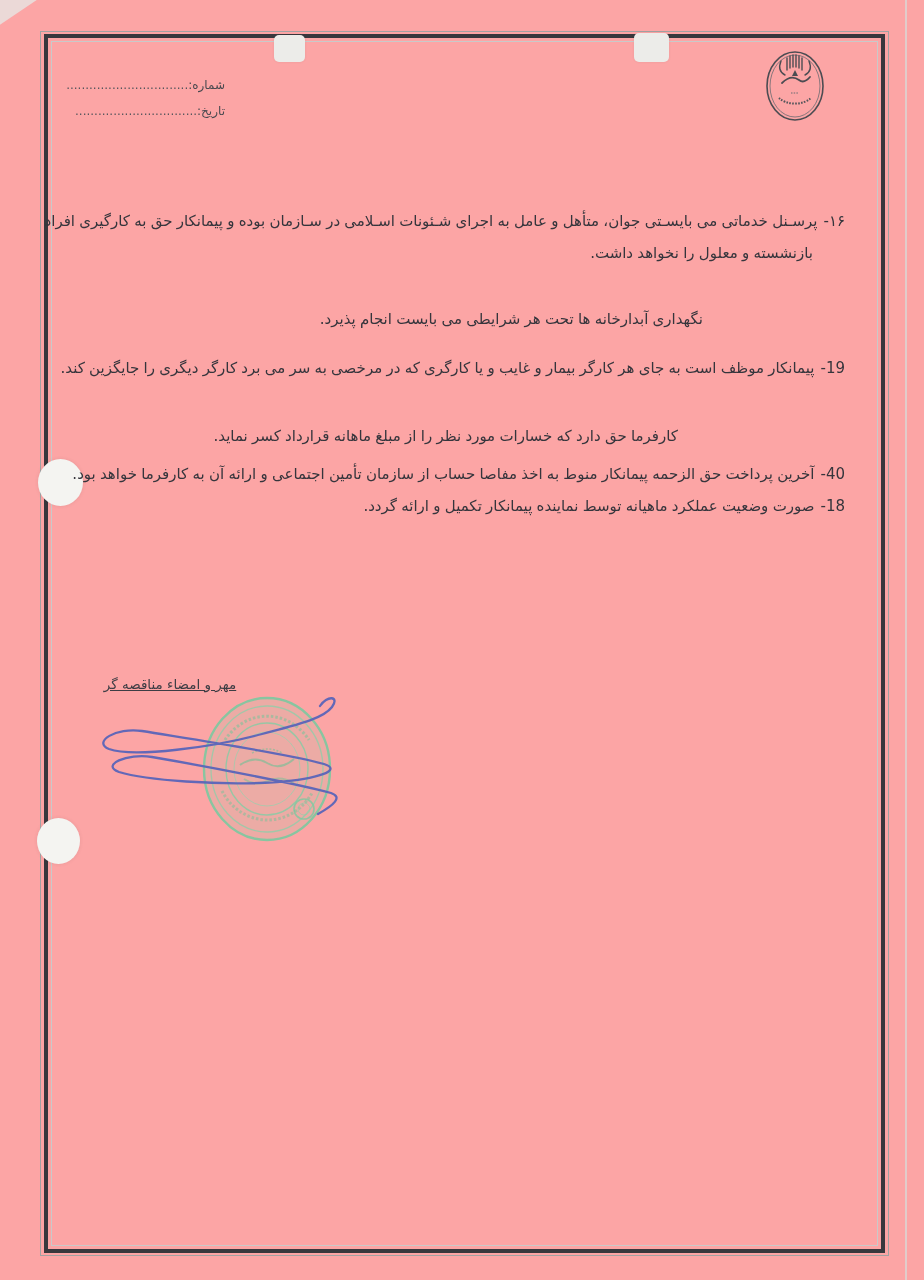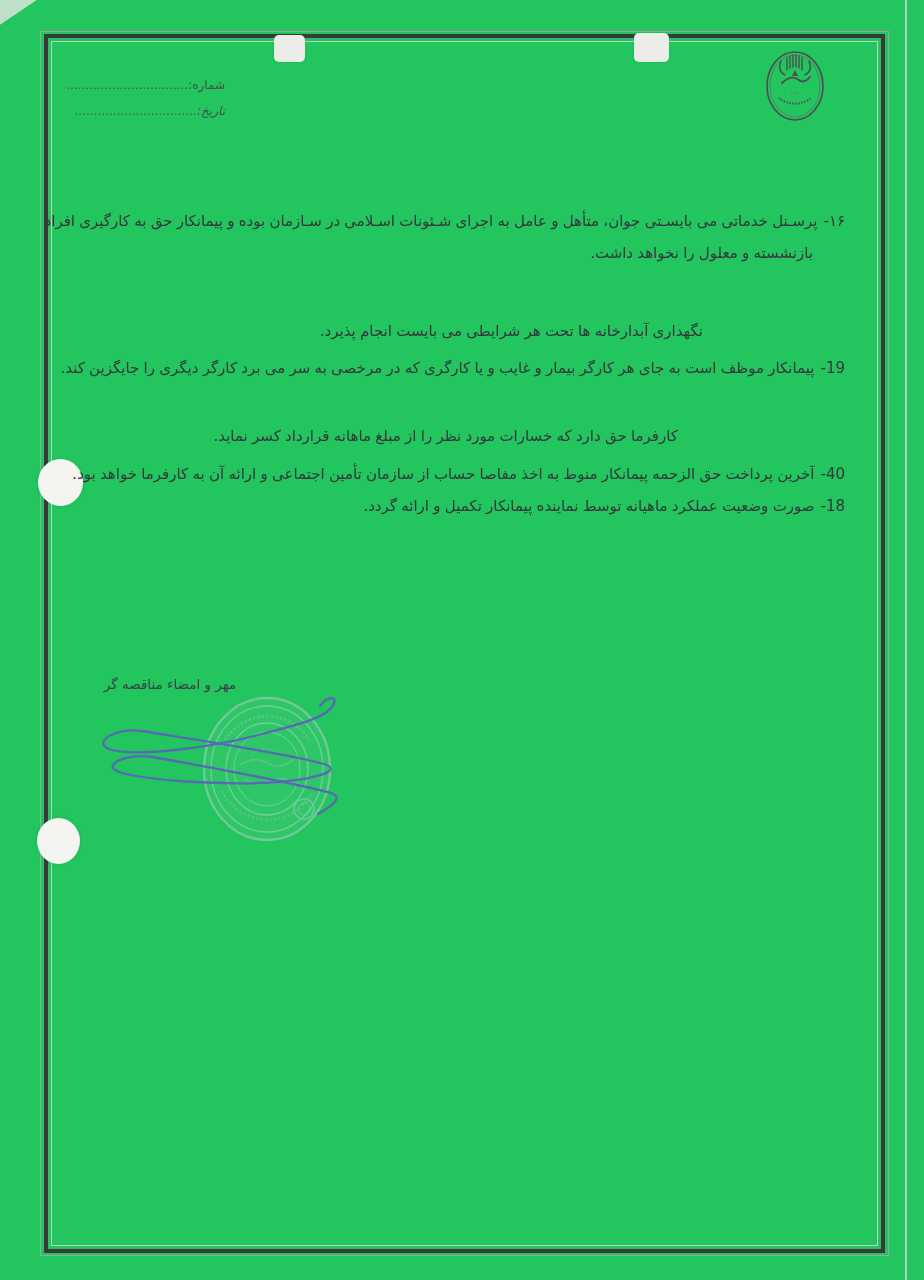--- a/index.html
+++ b/index.html
@@ -1,16 +1,16 @@
 <!DOCTYPE html>
 <html lang="fa"><head>
 <meta charset="utf-8">
 <style>
   html,body{margin:0;padding:0;background:#fff;}
-  .page{position:relative;width:924px;height:1280px;background:#22c55e;overflow:hidden;
+  .page{position:relative;width:924px;height:1280px;background:#fca5a5;overflow:hidden;
         font-family:"DejaVu Sans",sans-serif;color:#3b3b42;}
   
   .corner-smudge{position:absolute;left:-14px;top:-12px;width:52px;height:26px;
         background:#e6e6e3;transform:rotate(-34deg);opacity:.8;}
   .edge-line{position:absolute;left:905px;top:0;width:2px;height:1280px;background:#dadad7;opacity:.75;}
   
   .frame-outer{position:absolute;left:40px;top:31px;width:849px;height:1225px;
         border:1px solid #a2a2a2;box-sizing:border-box;}
   .frame-thick{position:absolute;left:44px;top:34px;width:841px;height:1219px;
         border:4px solid #38383d;box-sizing:border-box;}
@@ -21,30 +21,30 @@
   .tab1{left:274px;top:35px;width:31px;height:27px;}
   .tab2{left:634px;top:33px;width:35px;height:29px;}
   .punch{position:absolute;background:#f4f4f1;border-radius:50%;box-shadow:0 0 4px rgba(0,0,0,.08);z-index:5;}
   .punch1{left:38px;top:459px;width:45px;height:47px;}
   .punch2{left:37px;top:818px;width:43px;height:46px;}
   
   .logo{position:absolute;left:765px;top:50px;z-index:6;}
   .hdr-row{position:absolute;left:75px;width:150px;direction:rtl;text-align:right;
         font-size:12px;color:#4a4a50;white-space:nowrap;z-index:6;}
   .hdr-number{top:78px;}
-  .hdr-date{top:104px;font-style:italic;}
+  .hdr-date{top:104px;}
   .hdr-row .dots{letter-spacing:.5px;color:#55555b;}
   
   .clauses{position:absolute;left:78px;top:0;width:767px;height:560px;z-index:6;}
   .clause-line{position:absolute;right:0;direction:rtl;text-align:right;white-space:nowrap;
         font-size:15px;line-height:22px;color:#35353c;word-spacing:-0.5px;box-sizing:border-box;}
   .clause-num{display:inline-block;margin-left:6px;}
   
   .sig-label{position:absolute;left:90px;top:676px;width:160px;direction:rtl;text-align:center;
-        font-size:13.5px;color:#3d3d44;z-index:7;white-space:nowrap;}
+        font-size:13.5px;color:#3d3d44;z-index:7;white-space:nowrap;text-decoration:underline;}
   .stamp{position:absolute;left:200px;top:695px;z-index:6;}
   .signature{position:absolute;left:82px;top:692px;z-index:8;}
 </style>
 </head>
 <body>
 
 <div class="page">
 
   <div class="corner-smudge"></div>
   <div class="edge-line"></div>
@@ -82,21 +82,21 @@
   <div class="hdr-row hdr-number">
     <span>شماره:</span><span class="dots">................................</span>
   </div>
   <div class="hdr-row hdr-date">
     <span>تاریخ:</span><span class="dots">................................</span>
   </div>
 
   <div class="clauses">
       <div class="clause-line" style="top: 210px; padding-right: 0px;"><span class="clause-num">۱۶-</span>پرسـنل خدماتی می بایسـتی جوان، متأهل و عامل به اجرای شـئونات اسـلامی در سـازمان بوده و پیمانکار حق به کارگیری افراد</div>
       <div class="clause-line" style="top: 242px; padding-right: 32px;">بازنشسته و معلول را نخواهد داشت.</div>
-      <div class="clause-line" style="top: 320px; padding-right: 142px;">نگهداری آبدارخانه ها تحت هر شرایطی می بایست انجام پذیرد.</div>
+      <div class="clause-line" style="top: 308px; padding-right: 142px;">نگهداری آبدارخانه ها تحت هر شرایطی می بایست انجام پذیرد.</div>
       <div class="clause-line" style="top: 357px; padding-right: 0px;"><span class="clause-num">19-</span>پیمانکار موظف است به جای هر کارگر بیمار و غایب و یا کارگری که در مرخصی به سر می برد کارگر دیگری را جایگزین کند.</div>
       <div class="clause-line" style="top: 425px; padding-right: 167px;">کارفرما حق دارد که خسارات مورد نظر را از  مبلغ ماهانه قرارداد کسر نماید.</div>
       <div class="clause-line" style="top: 463px; padding-right: 0px;"><span class="clause-num">40-</span>آخرین پرداخت حق الزحمه پیمانکار منوط به اخذ مفاصا حساب از سازمان تأمین اجتماعی و ارائه آن به کارفرما خواهد بود.</div>
       <div class="clause-line" style="top: 495px; padding-right: 0px;"><span class="clause-num">18-</span>صورت وضعیت عملکرد ماهیانه توسط نماینده پیمانکار تکمیل و ارائه گردد.</div>
     </div>
 
   <div class="sig-label">مهر و امضاء مناقصه گر</div>
 
   <div class="stamp">
     <svg width="136" height="150" viewBox="0 0 136 150">

